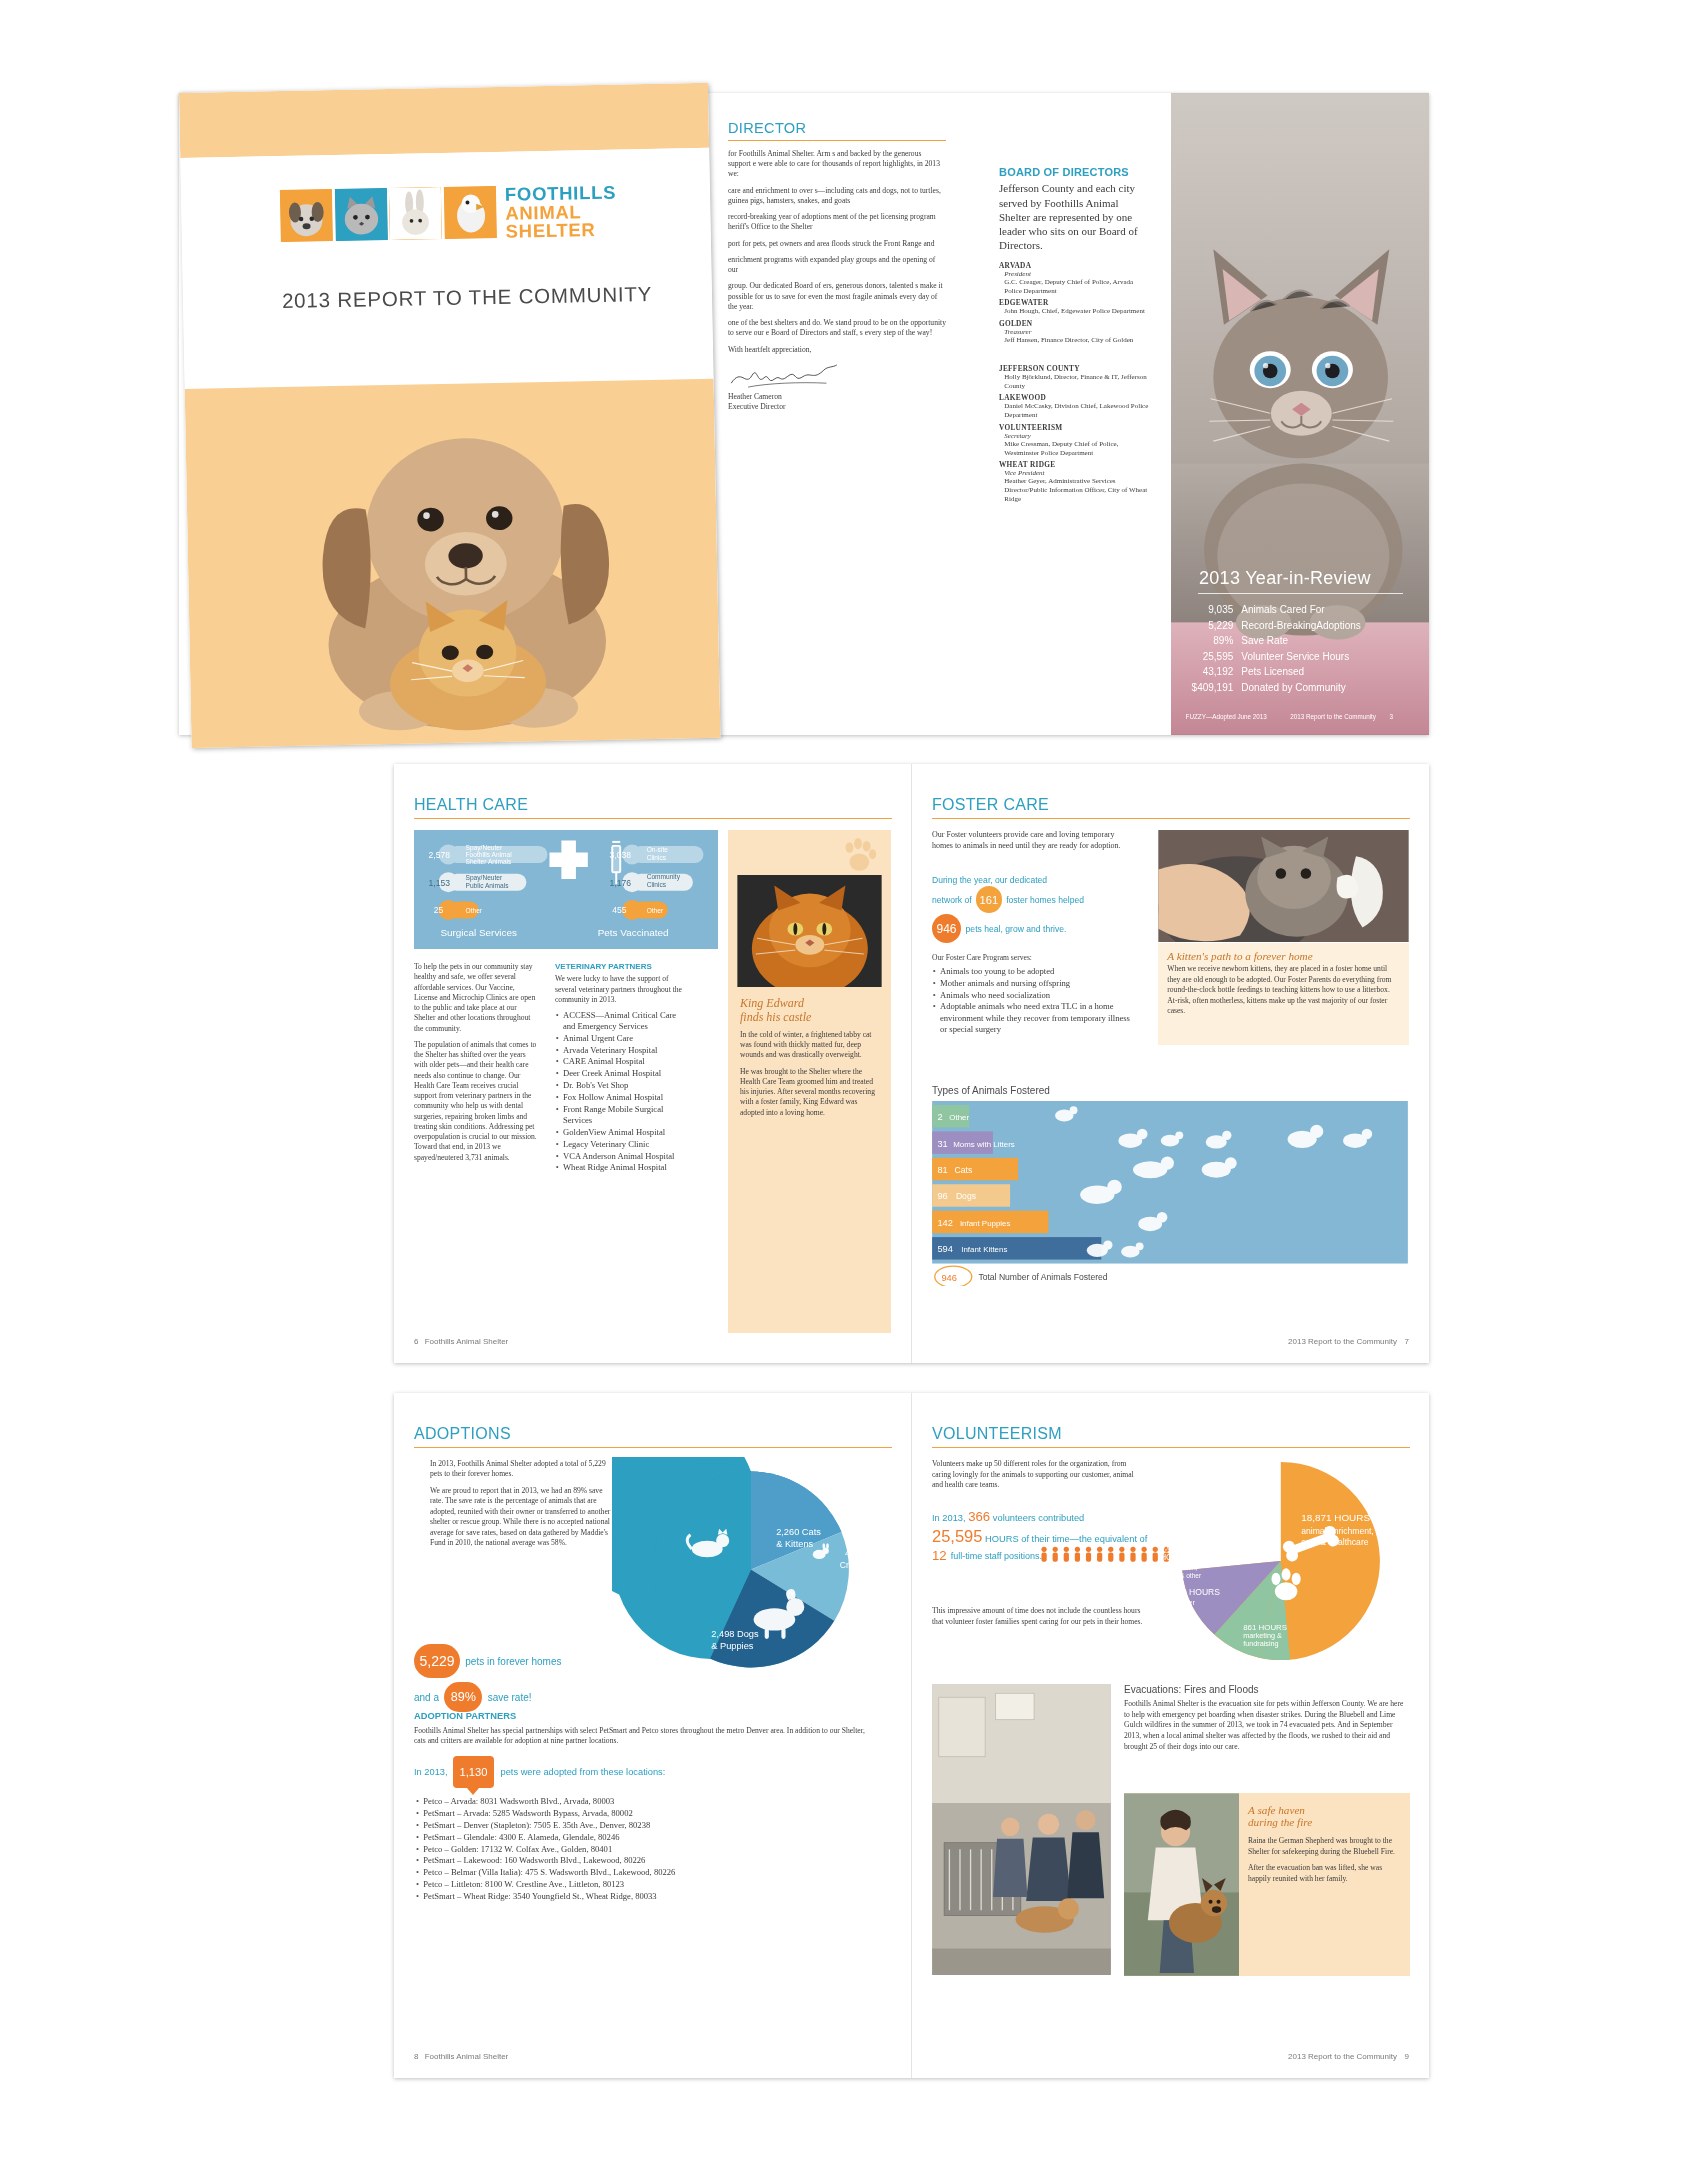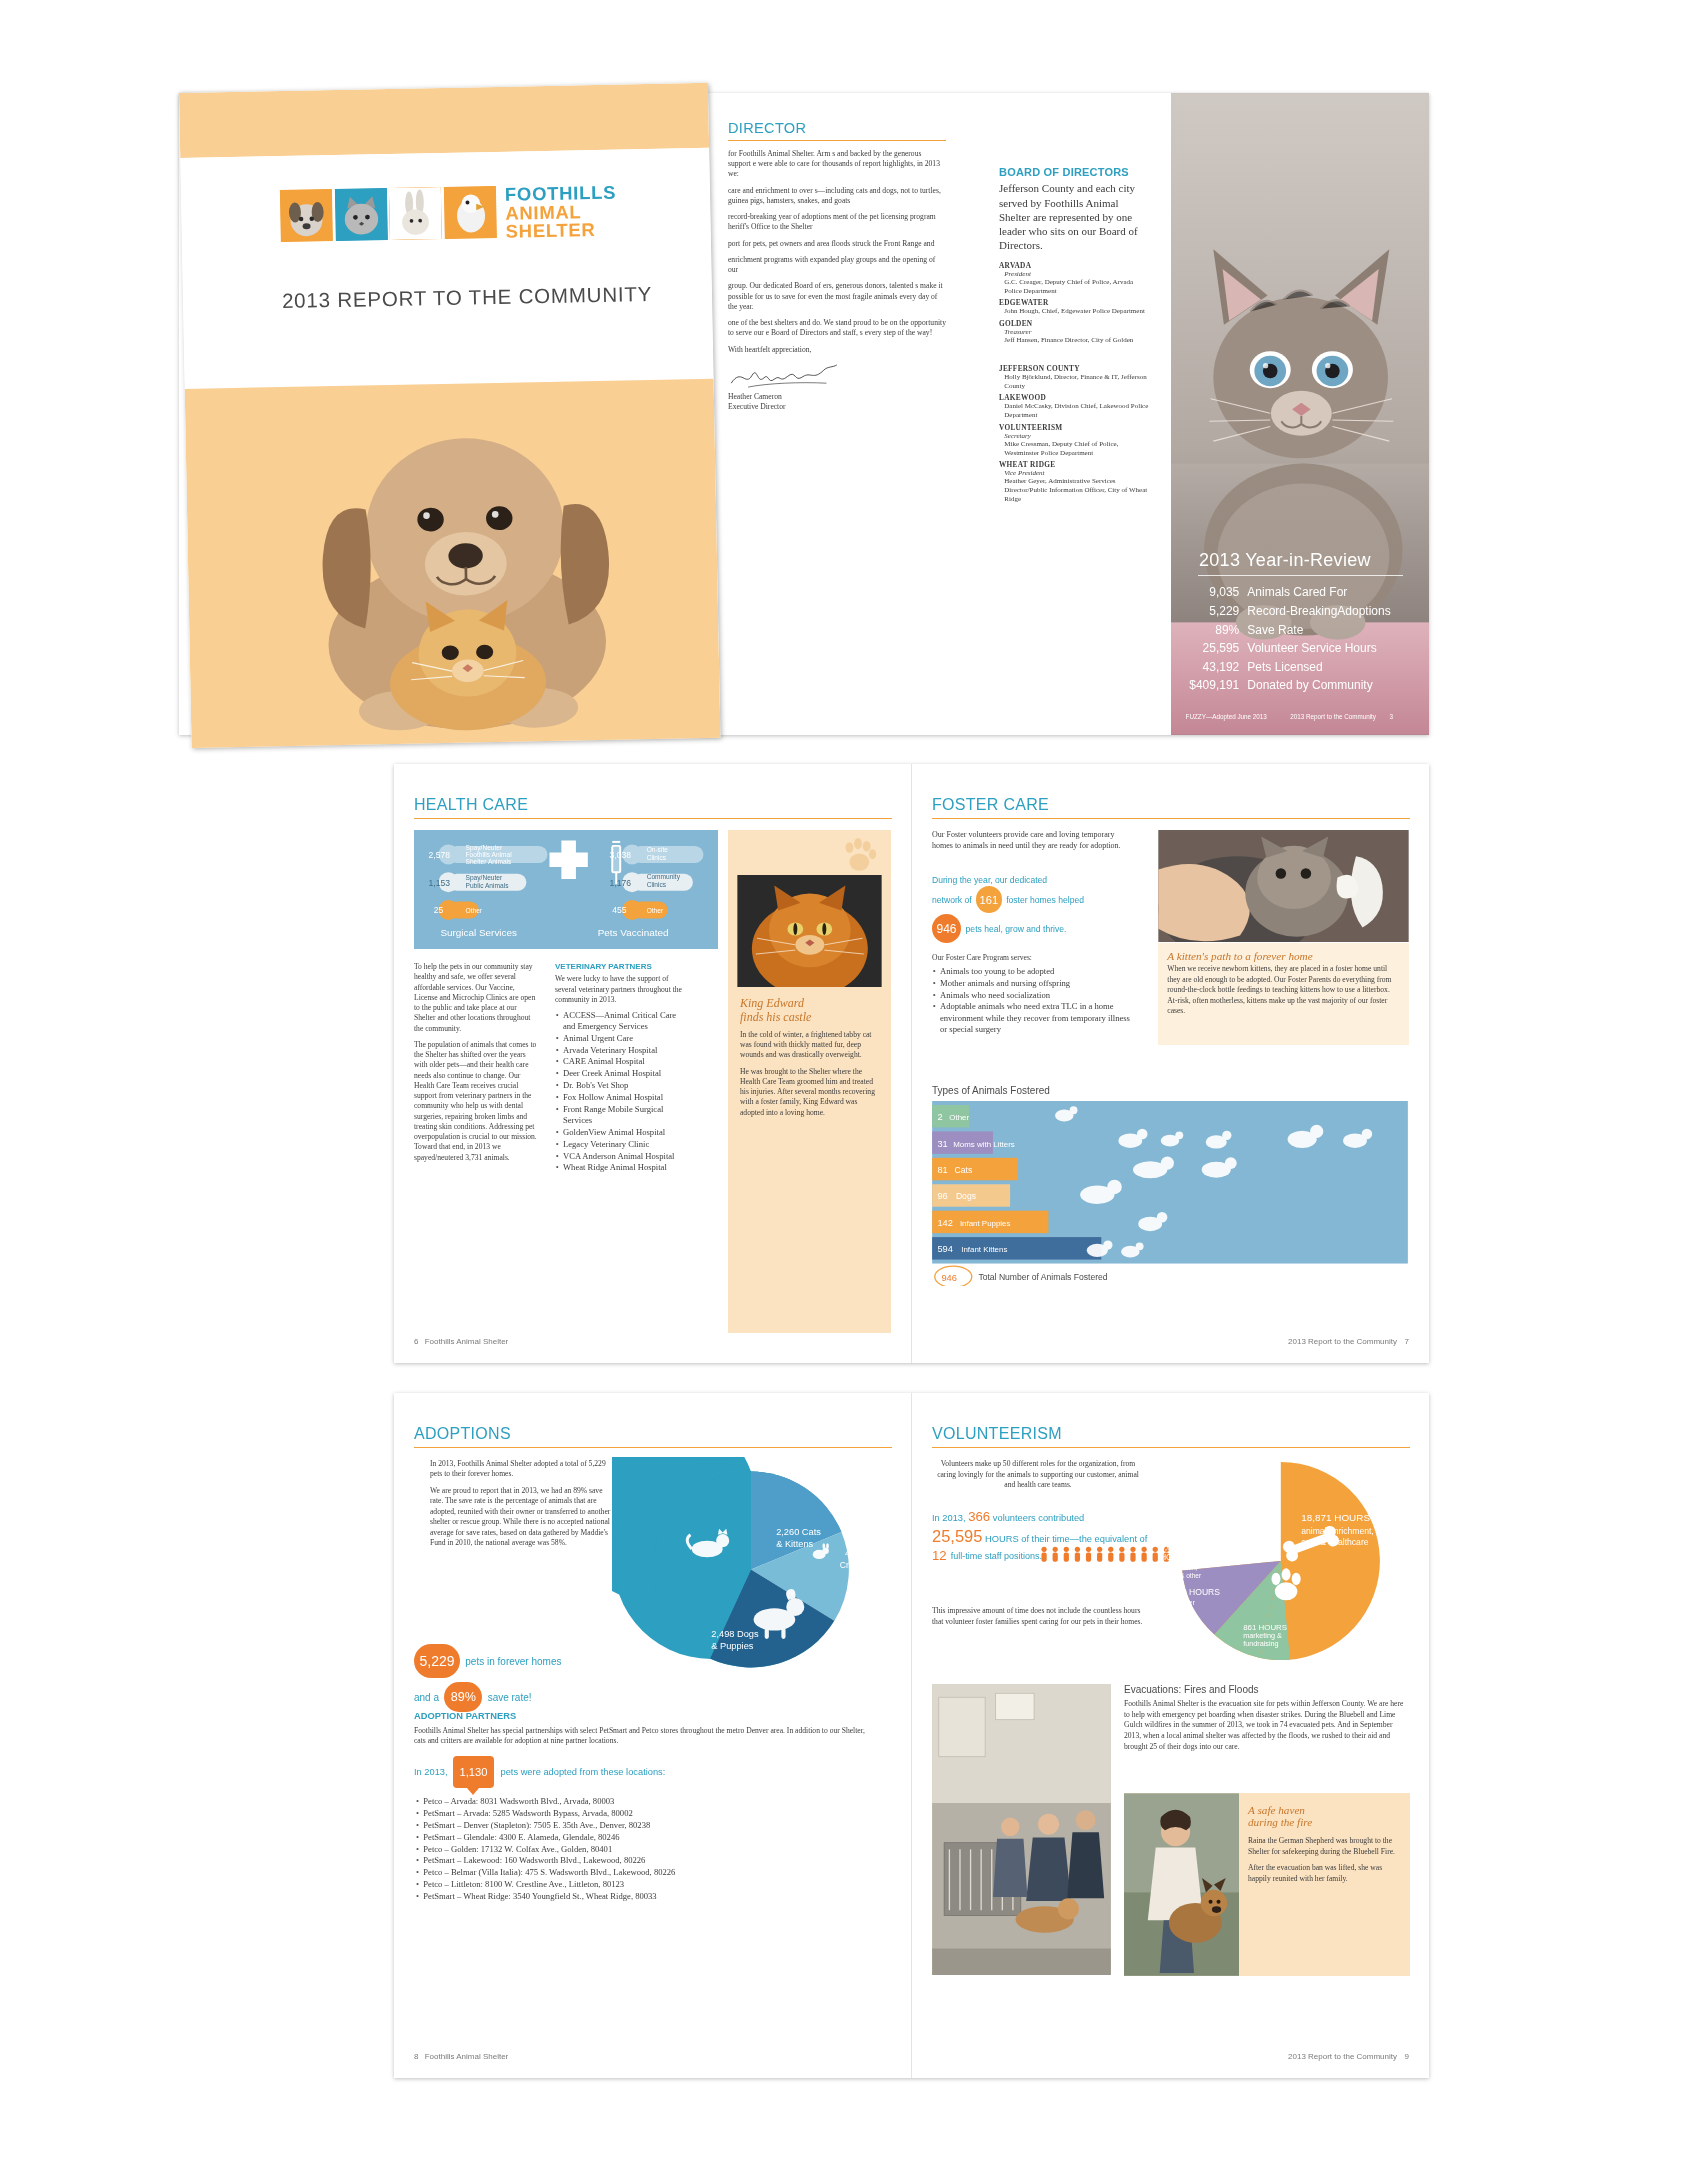--- a/index.html
+++ b/index.html
@@ -29,21 +29,21 @@
   .coverTitle{position:absolute;left:99px;top:198px;font-family:"Liberation Sans",sans-serif;font-size:20.5px;color:#4a4a4a;letter-spacing:0.8px;}
   #petphoto{position:absolute;left:79px;top:278px;width:437px;height:370px;}
   
   #s1r{position:absolute;left:529px;top:0;width:721px;height:642px;background:#fff;}
   #s1-colA{position:absolute;left:20px;top:26.5px;width:218px;}
   #s1-colB{position:absolute;left:291px;top:73px;width:152px;}
   #s1-img{position:absolute;left:463px;top:0;width:258px;height:642px;background:#b9b0aa;overflow:hidden;}
   .yirBox{position:absolute;left:0;bottom:40px;width:100%;color:#fff;font-family:"Liberation Sans",sans-serif;}
   .yirTitle{font-size:18px;letter-spacing:0.3px;padding-left:28px;}
   .yirLine{height:0.7px;background:rgba(255,255,255,.8);margin:4px 26.5px 8px 26.5px;}
-  .yirRow{display:flex;font-size:12px;line-height:1.55;padding-left:6px;}
+  .yirRow{display:flex;font-size:10px;line-height:1.55;}
   .yirNum{width:61px;text-align:right;padding-right:8px;}
   
   #s2{left:394px;top:764px;width:1035px;height:599px;}
   
   #s3{left:394px;top:1393px;width:1035px;height:685px;}
   .center-gutter{position:absolute;top:0;bottom:0;width:0.7px;background:#e4e4e4;}
   
   .bluepanel{background:#83b7d4;}
   .capt-script{font-family:"Liberation Serif",serif;font-style:italic;color:#c8762a;}
   .tanbox{background:#fbe3c2;}
@@ -663,21 +663,21 @@
     <div class="pgfoot" style="position:absolute;left:20px;bottom:17px;">
       <span>8</span>
       <span style="margin-left:4px;">Foothills Animal Shelter</span>
     </div>
   </div>
 
   <div style="position:absolute;left:518px;top:0;width:517px;height:685px;">
     <h2 class="sect" style="position:absolute;left:20px;top:32px;font-size:16px;">VOLUNTEERISM</h2>
     <div class="rule" style="position:absolute;left:20px;top:54px;width:478px;"></div>
 
-    <div style="position:absolute;left:20px;top:66px;width:212px;font-size:7.6px;line-height:1.4;text-align:center;">Volunteers make up 50 different roles for the organization, from caring lovingly for the animals to supporting our customer, animal and health care teams.</div>
+    <div style="position:absolute;left:20px;top:66px;width:212px;font-size:7.6px;line-height:1.4;">Volunteers make up 50 different roles for the organization, from caring lovingly for the animals to supporting our customer, animal and health care teams.</div>
 
     <div style="position:absolute;left:20px;top:116px;width:225px;">
       <div style="font-family:'Liberation Sans',sans-serif;font-size:9.3px;color:#2d9fc0;">
         <span>In 2013,</span>
         <span style="font-size:13.2px;color:#ef7c2d;">366</span>
         <span>volunteers contributed</span>
       </div>
       <div style="font-family:'Liberation Sans',sans-serif;font-size:9.3px;color:#2d9fc0;margin-top:2.6px;">
         <span style="font-size:16.5px;color:#ef7c2d;">25,595</span>
         <span>HOURS of their time—the equivalent of</span>

